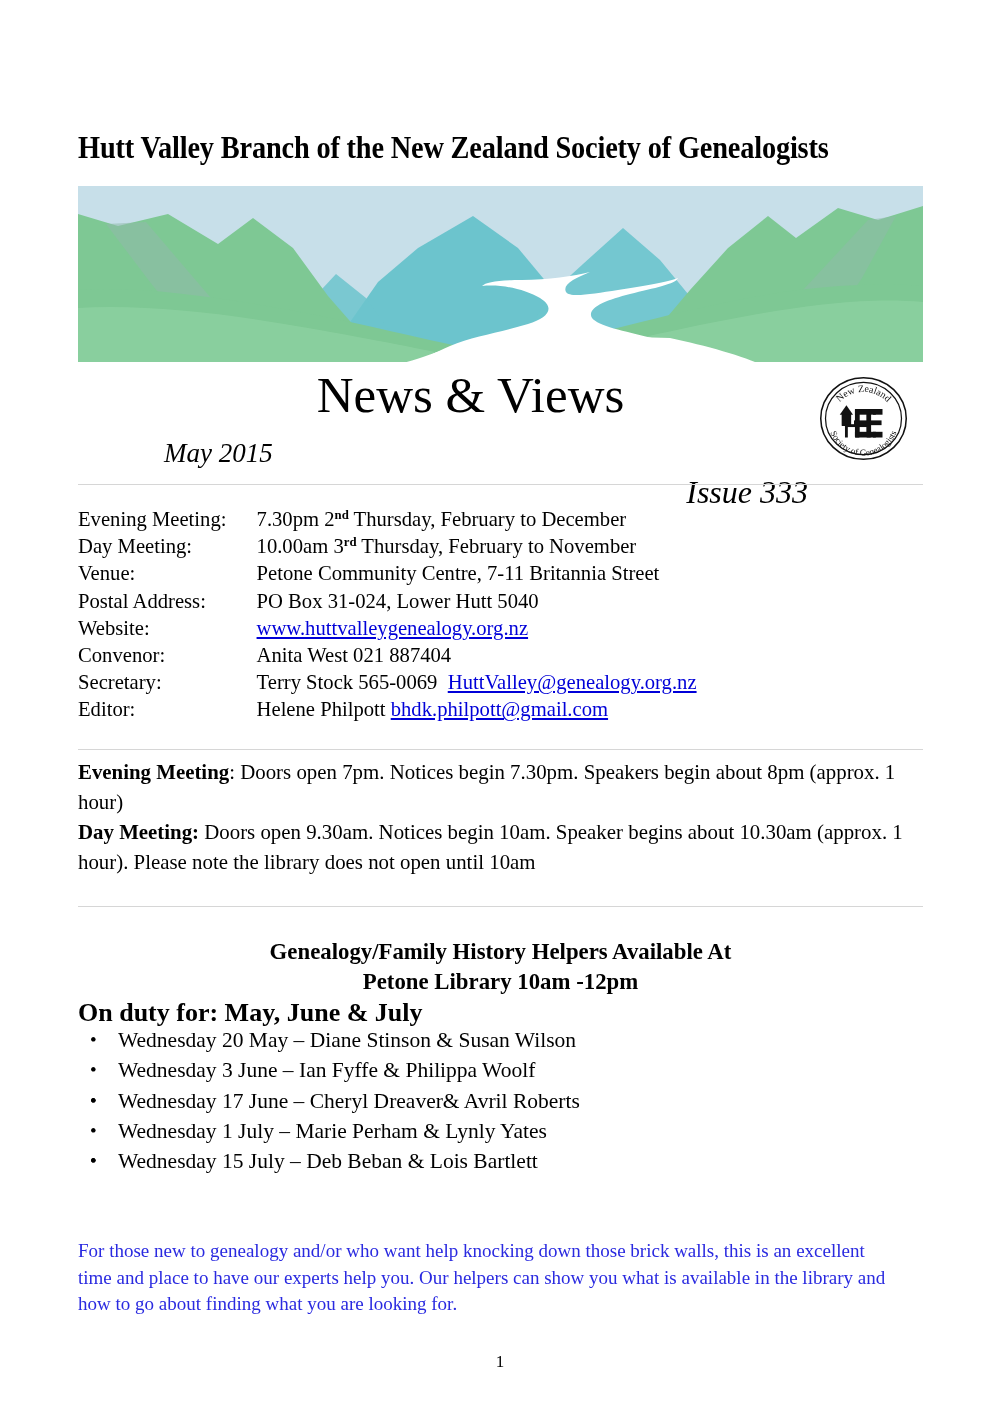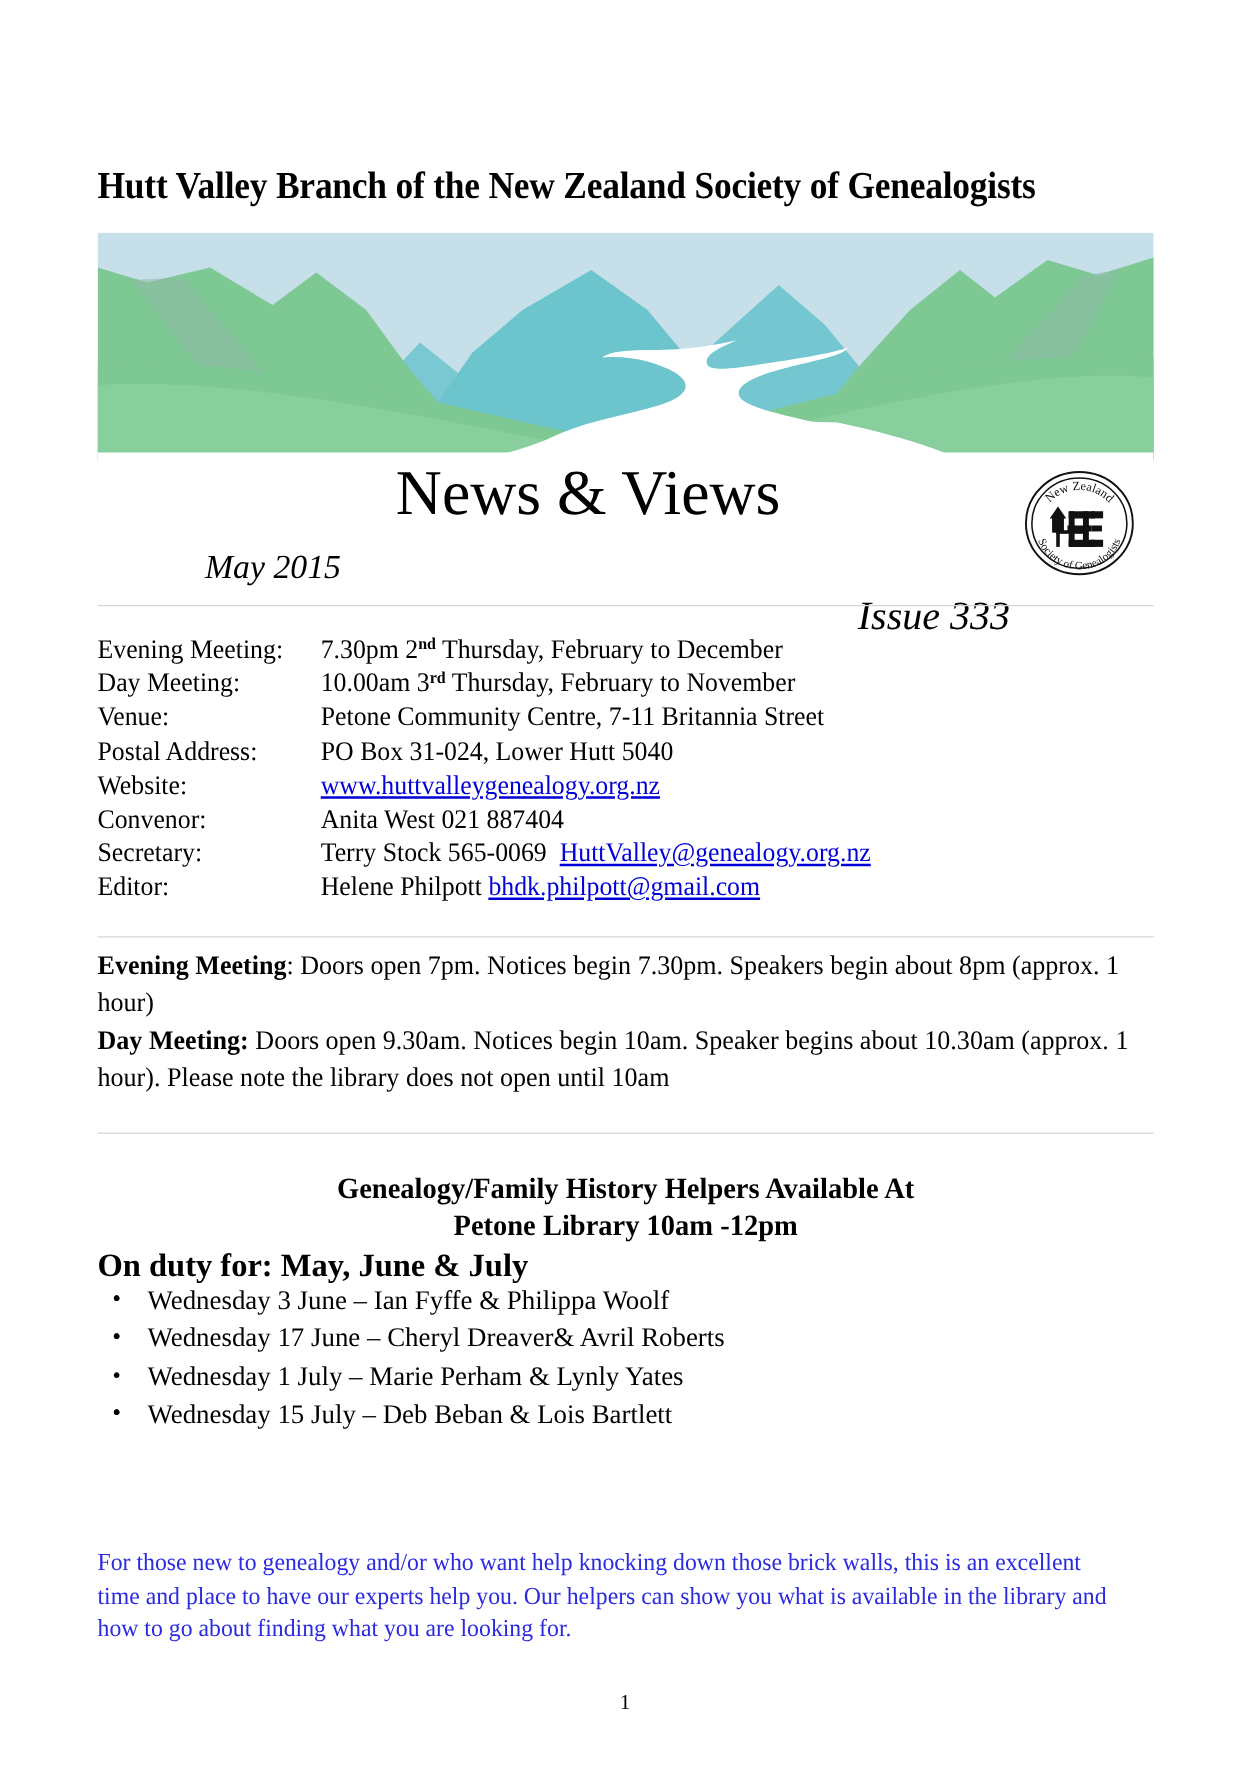--- a/index.html
+++ b/index.html
@@ -344,21 +344,21 @@
   </div>
 
   <div class="helpers-heading">
     <div>Genealogy/Family History Helpers Available At</div>
     <div>Petone Library 10am -12pm</div>
   </div>
 
   <div class="on-duty">On duty for: May, June &amp; July</div>
 
   <ul class="duty-list">
-    <li><span class="duty-bullet">•</span></li>
+    <li><span class="duty-bullet">•</span><span>Wednesday 20 May – Diane Stinson &amp; Susan Wilson</span></li>
     <li><span class="duty-bullet">•</span><span>Wednesday 3 June – Ian Fyffe &amp; Philippa Woolf</span></li>
     <li><span class="duty-bullet">•</span></li>
     <li><span class="duty-bullet">•</span><span>Wednesday 17 June – Cheryl Dreaver&amp; Avril Roberts</span></li>
     <li><span class="duty-bullet">•</span><span>Wednesday 1 July – Marie Perham &amp; Lynly Yates</span></li>
     <li><span class="duty-bullet">•</span></li>
     <li><span class="duty-bullet">•</span><span>Wednesday 15 July – Deb Beban &amp; Lois Bartlett</span></li>
   </ul>
 
   <div class="blue-note">
     <p>For those new to genealogy and/or who want help knocking down those brick walls, this is an excellent time and place to have our experts help you. Our helpers can show you what is available in the library and how to go about finding what you are looking for.</p>

